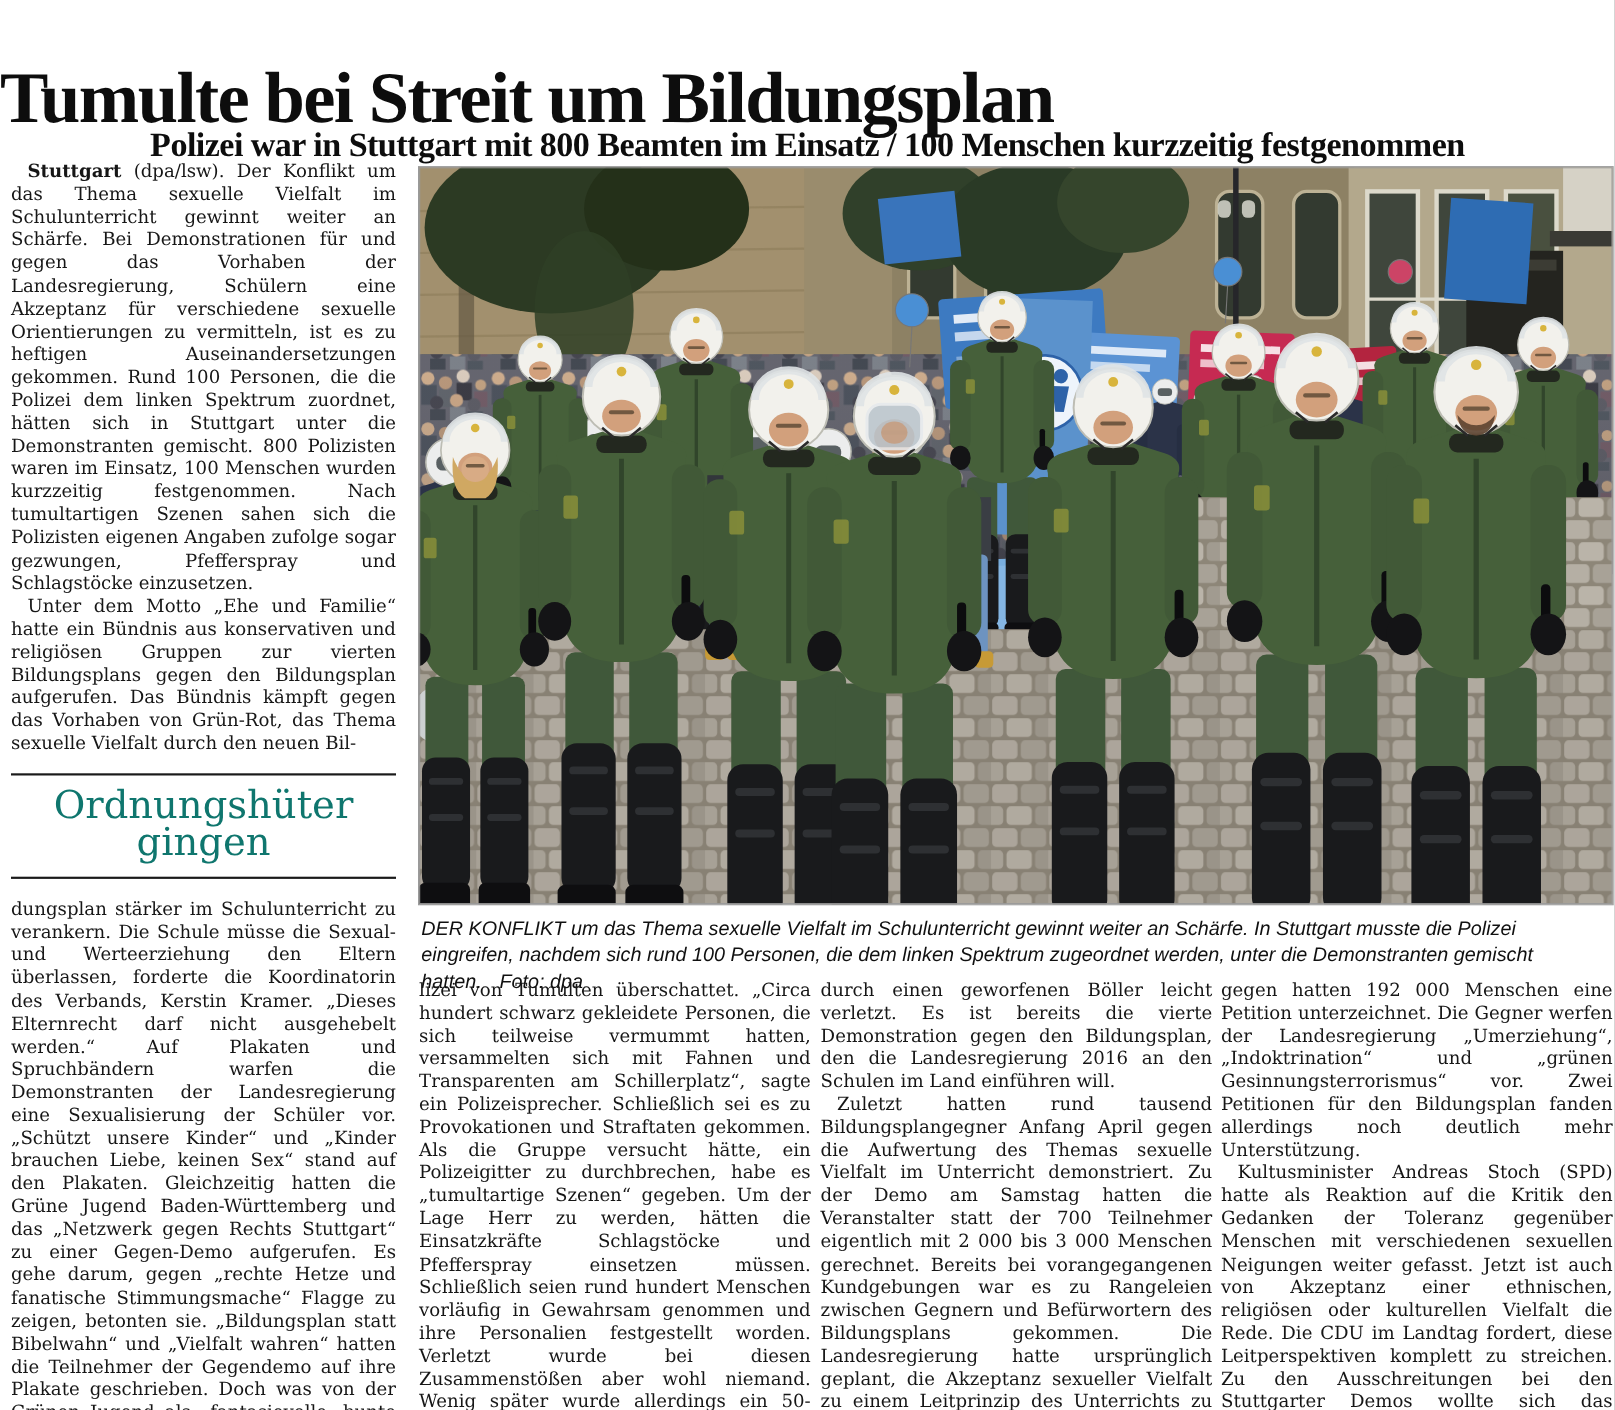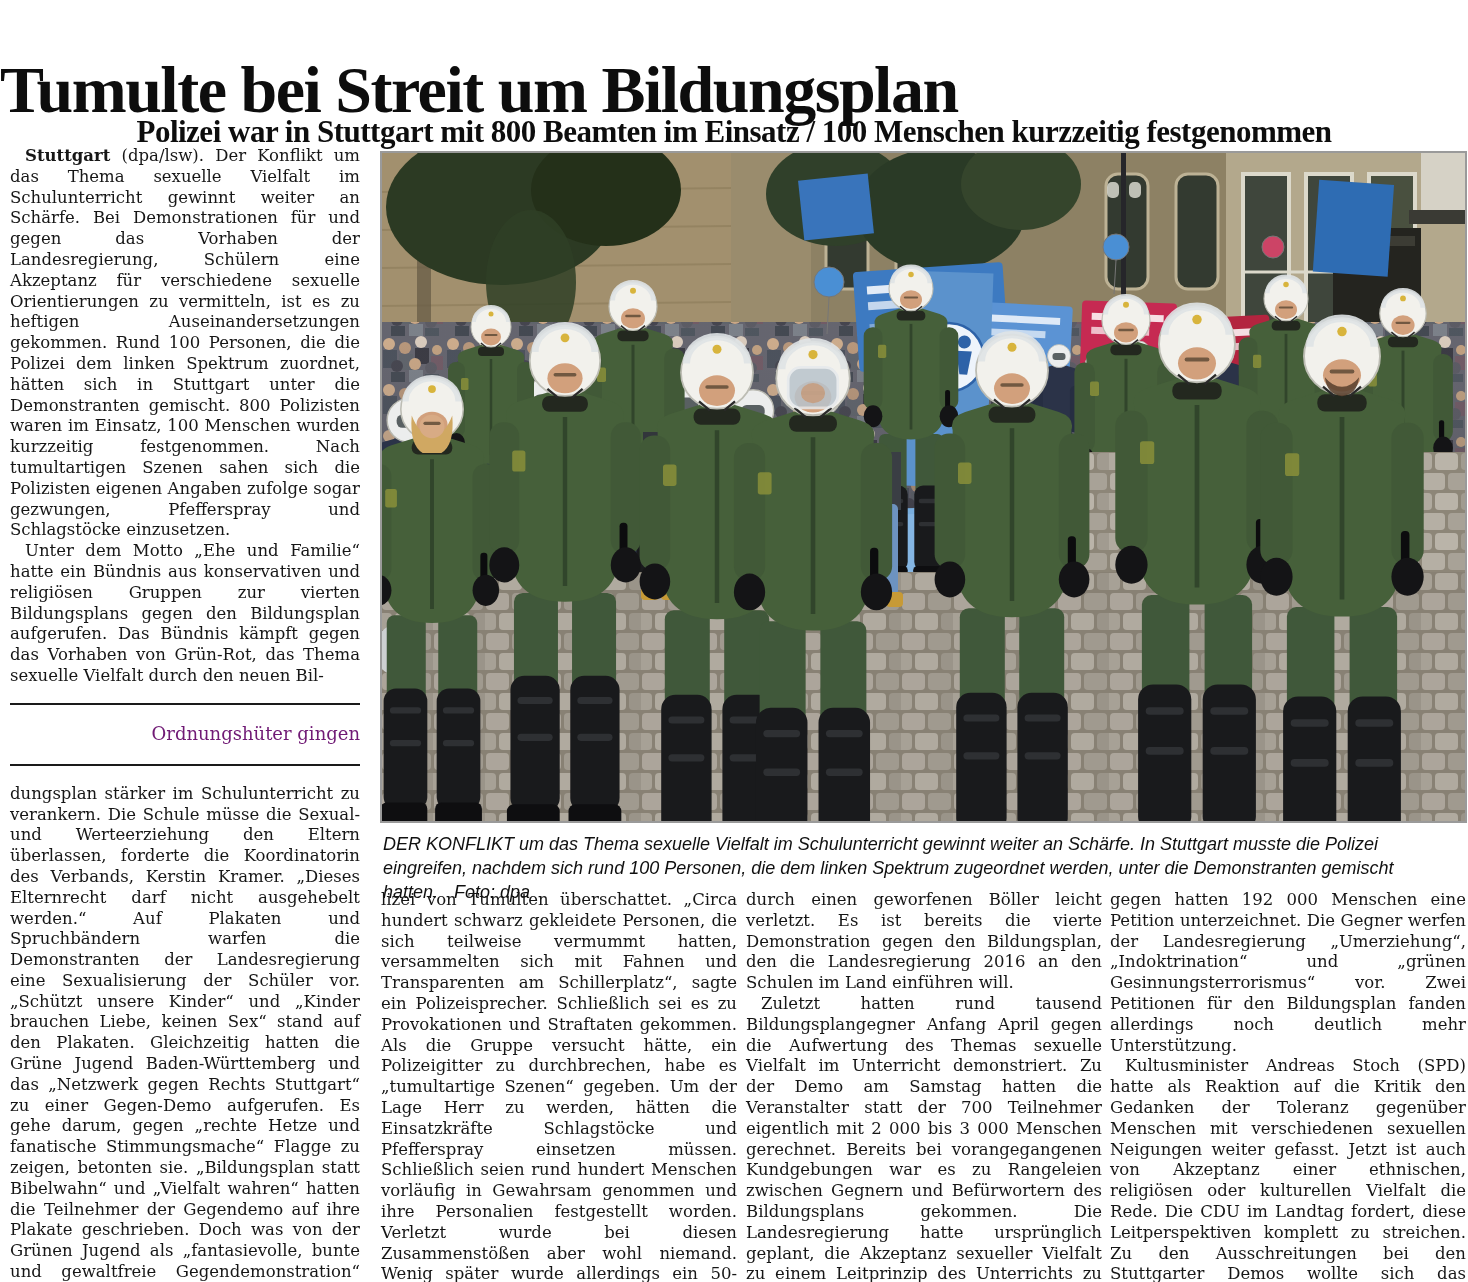--- a/index.html
+++ b/index.html
@@ -13,22 +13,22 @@
             letter-spacing:-0.5px;color:#0d0d0d;white-space:nowrap;}
   .bodycol{position:absolute;text-align:justify;font-size:16.5px;line-height:20.8px;
             -webkit-hyphens:auto;hyphens:auto;}
   .bodycol p{margin:0;}
   p.ind{text-indent:15px;}
   .col1{left:10px;top:146px;width:350px;}
   .col2{left:381px;top:890px;width:356px;}
   .col3{left:746px;top:890px;width:356px;}
   .col4{left:1110px;top:890px;width:356px;}
   .crosshead{border-top:2px solid #1a1a1a;border-bottom:2px solid #1a1a1a;
-            margin:16px 0 18px 0;padding:12px 0 14px 0;text-align:right;
-            font-size:18px;line-height:33px;text-indent:0;color:#701a75;}
+            margin:16px 0 18px 0;padding:12px 0 14px 0;text-align:center;
+            font-size:35px;line-height:33px;text-indent:0;color:#0f766e;}
   .photo-figure{position:absolute;left:381px;top:152px;width:1085px;height:670px;
             outline:1px solid #9a9a9a;background:#b8b2a6;}
   .caption{position:absolute;left:383px;top:832px;width:1083px;margin:0;
             font-family:"Liberation Sans",sans-serif;font-style:italic;
             font-size:18px;line-height:24px;color:#101010;}
   .cap-credit{padding-left:16px;text-align:right;}
   strong{font-weight:bold;}
 </style>
 </head>
 <body>

